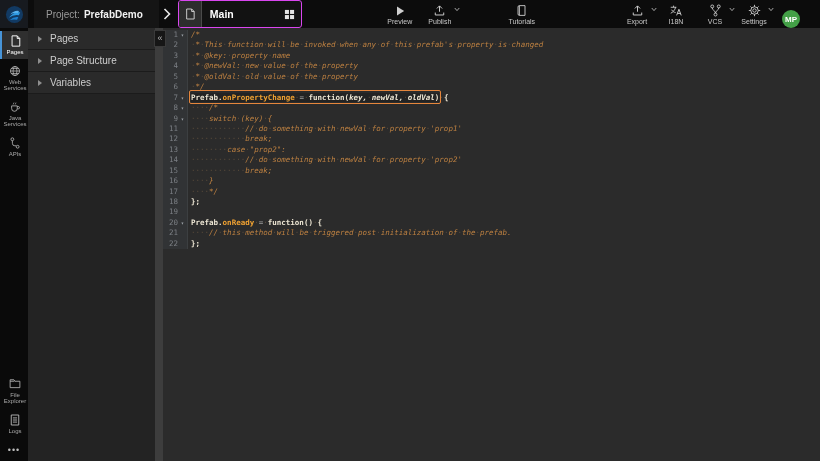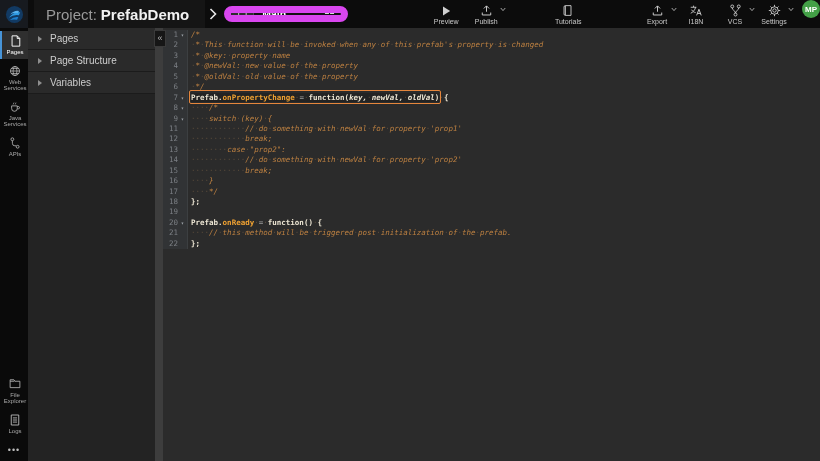--- a/index.html
+++ b/index.html
@@ -4,37 +4,37 @@
 <style>
   * { margin:0; padding:0; box-sizing:border-box; }
   html,body { background:#000; }
   .app { position:relative; width:820px; height:461px; overflow:hidden;
          font-family:"Liberation Sans", sans-serif; background:#2b2b2b; }
 
   
   .topbar { height:28px; background:#0c0c0c; display:flex; align-items:center; position:relative; }
   .logo { width:28px; height:28px; background:#171a1f; display:flex; align-items:center; justify-content:center; cursor:pointer; }
   .project { height:28px; background:#151515; display:flex; align-items:center; padding:0 16px 0 12px; margin-left:6px;
-             font-size:15px; color:#9a9a9a; white-space:nowrap; }
+             font-size:10px; color:#9a9a9a; white-space:nowrap; }
   .project b { color:#f2f2f2; font-weight:bold; margin-left:4px; }
   .crumb-chev { color:#e8e8e8; margin:0 7px 0 4px; display:flex; }
-  .page-selector { height:16px; width:124px; border:7px solid #d946ef; border-radius:9px; background:#121212;
+  .page-selector { height:28px; width:124px; border:1px solid #d946ef; border-radius:3px; background:#121212;
                    display:flex; align-items:center; overflow:hidden; cursor:pointer; }
   .ps-icon { width:23px; align-self:stretch; background:#2d2d2d; border-right:1px solid #4a4a4a;
              display:flex; align-items:center; justify-content:center; color:#d5d5d5; }
   .ps-label { flex:1; padding-left:8px; font-size:10.5px; font-weight:bold; color:#ffffff; }
   .ps-grid { padding-right:6px; display:flex; color:#e5e5e5; }
   .tb-item { display:flex; flex-direction:column; align-items:center; justify-content:center;
              min-width:32px; height:28px; color:#cfcfcf; cursor:pointer; position:relative; }
   .tb-item .ic { height:13px; display:flex; align-items:flex-end; }
   .tb-item .lb { font-size:7px; color:#c9c9c9; margin-top:1px; white-space:nowrap; }
   .tb-chev { position:absolute; right:-4px; top:7px; color:#b5b5b5; display:flex; }
   .tb-left { display:flex; margin-left:82px; gap:8px; }
   .tb-tutorials { margin-left:42px; }
-  .tb-right { margin-left:auto; display:flex; align-items:flex-start; gap:7px; padding-right:0; }
+  .tb-right { margin-left:auto; display:flex; align-items:flex-end; gap:7px; padding-right:20px; }
   .avatar { width:18px; height:18px; border-radius:50%; background:#43a047; color:#fff; font-size:8px; font-weight:bold;
             display:flex; align-items:center; justify-content:center; margin-left:5px; cursor:pointer; }
 
   
   .main { display:flex; height:433px; }
 
   
   .rail { width:28px; background:#0a0a0a; display:flex; flex-direction:column; padding-top:3px; }
   .rail-item { display:flex; flex-direction:column; align-items:center; padding:4px 0 3px; margin-bottom:2px;
                color:#b8b8b8; border-left:2px solid transparent; cursor:pointer; }

